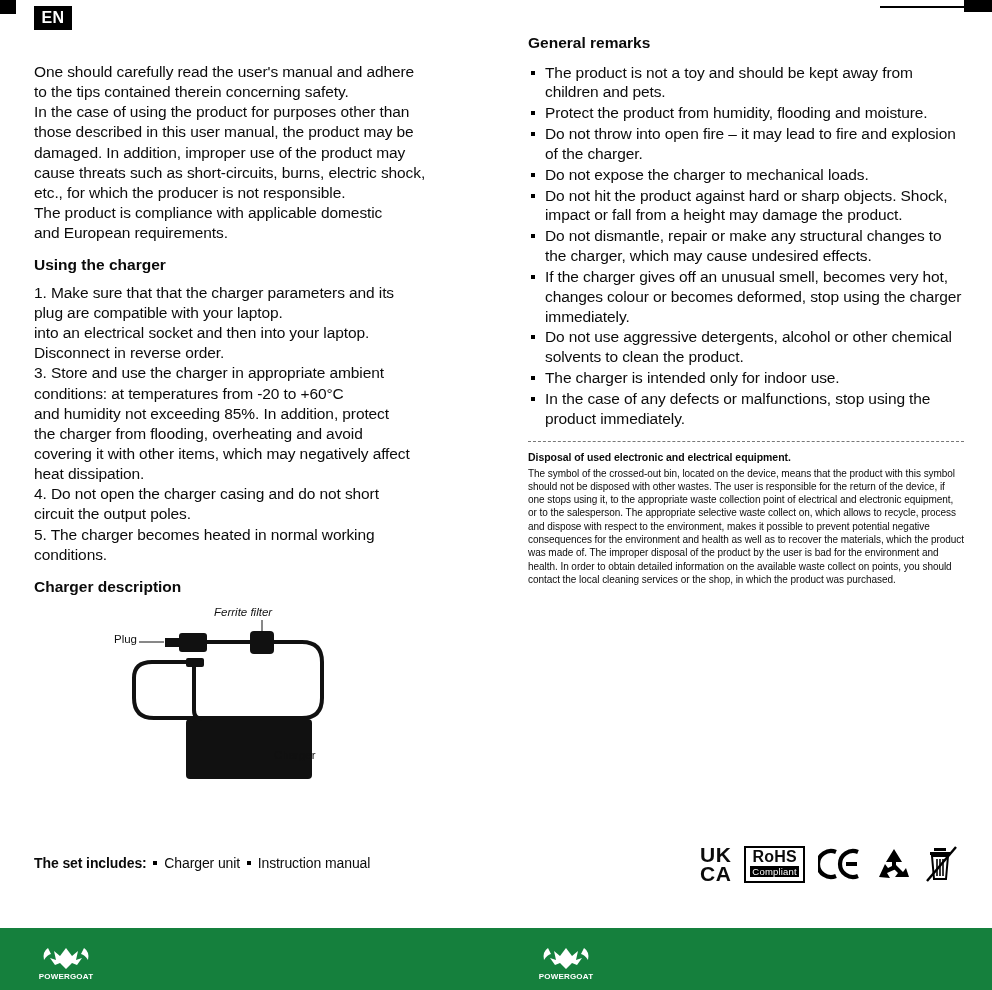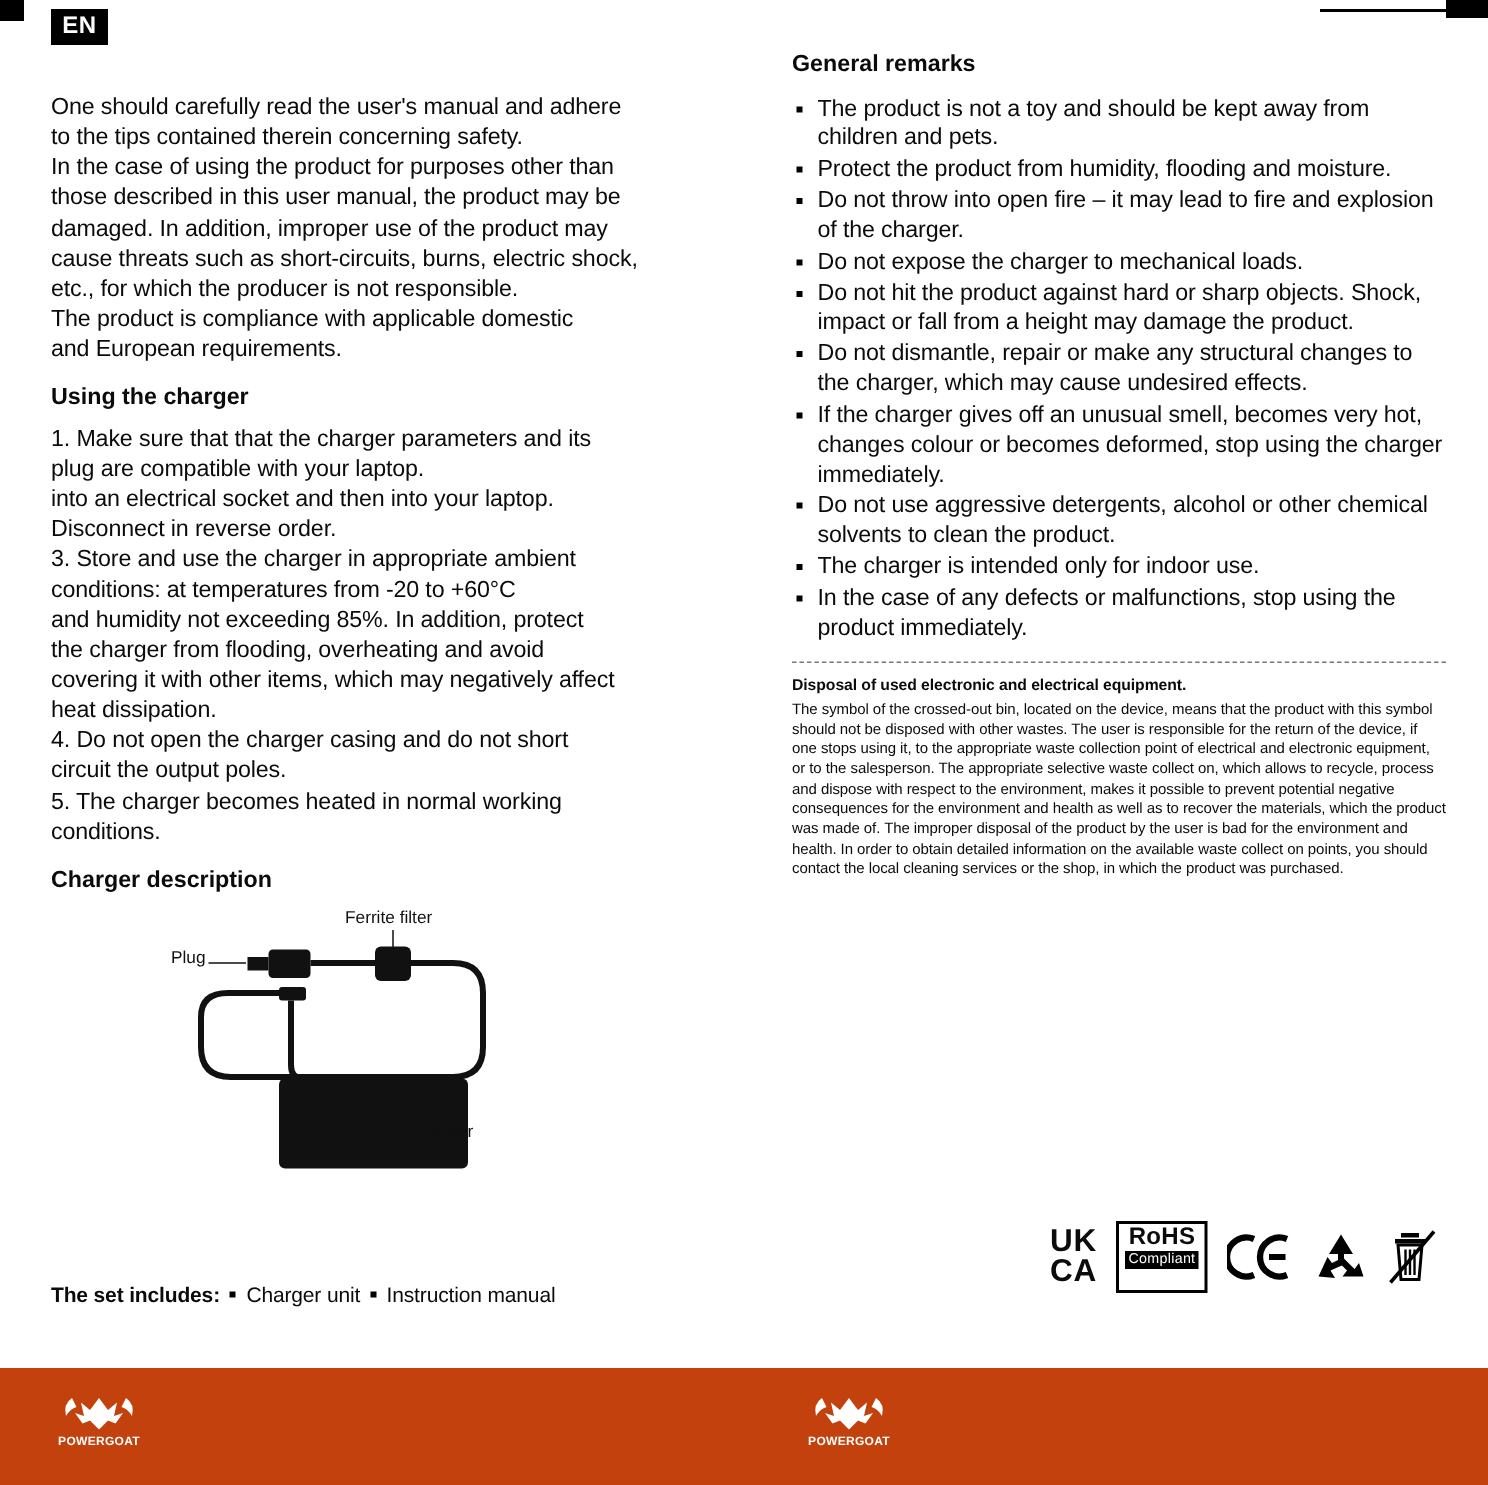--- a/index.html
+++ b/index.html
@@ -133,21 +133,21 @@
     height: 190px;
     margin-top: 10px;
   }
   .diagram svg { display: block; }
   .diag-label {
     position: absolute;
     font-size: 11.5px;
     color: #111;
     white-space: nowrap;
   }
-  .lbl-ferrite { left: 196px; top: 0px; }
+  .lbl-ferrite { left: 180px; top: 0px; font-style: italic; }
   .lbl-plug    { left: 80px;  top: 27px; }
   .lbl-charger { left: 240px; top: 143px; }
 
   
   .set-includes {
     position: absolute;
     left: 34px;
     top: 855px;
     font-size: 14px;
     letter-spacing: -0.1px;
@@ -185,35 +185,35 @@
     line-height: 1.33;
     margin: 0;
     letter-spacing: -0.05px;
     text-align: left;
   }
 
   
   .marks {
     position: absolute;
     left: 700px;
-    top: 814px;
+    top: 845px;
     display: flex;
     align-items: center;
     gap: 13px;
     justify-content: center;
   }
   .mark-ukca {
     font-size: 21px;
     font-weight: bold;
     line-height: 0.92;
     letter-spacing: .5px;
   }
   .mark-rohs {
     border: 2px solid #000;
-    padding: 1px 4px 14px 4px;
+    padding: 1px 4px 4px 4px;
     text-align: center;
     line-height: 1;
   }
   .mark-rohs .r1 {
     font-size: 16px;
     font-weight: bold;
     letter-spacing: .2px;
   }
   .mark-rohs .r2 {
     font-size: 9.5px;
@@ -224,22 +224,22 @@
     padding: 1px 2px;
     letter-spacing: .2px;
   }
 
   
   .bottom-band {
     position: absolute;
     left: 0;
     bottom: 0;
     width: 992px;
-    height: 78px;
-    background: #c2410c;
+    height: 62px;
+    background: #15803d;
   }
   .logo {
     position: absolute;
     top: 14px;
     width: 64px;
     height: 50px;
     color: #fff;
   }
   .logo-1 { left: 34px; }
   .logo-2 { left: 534px; }

